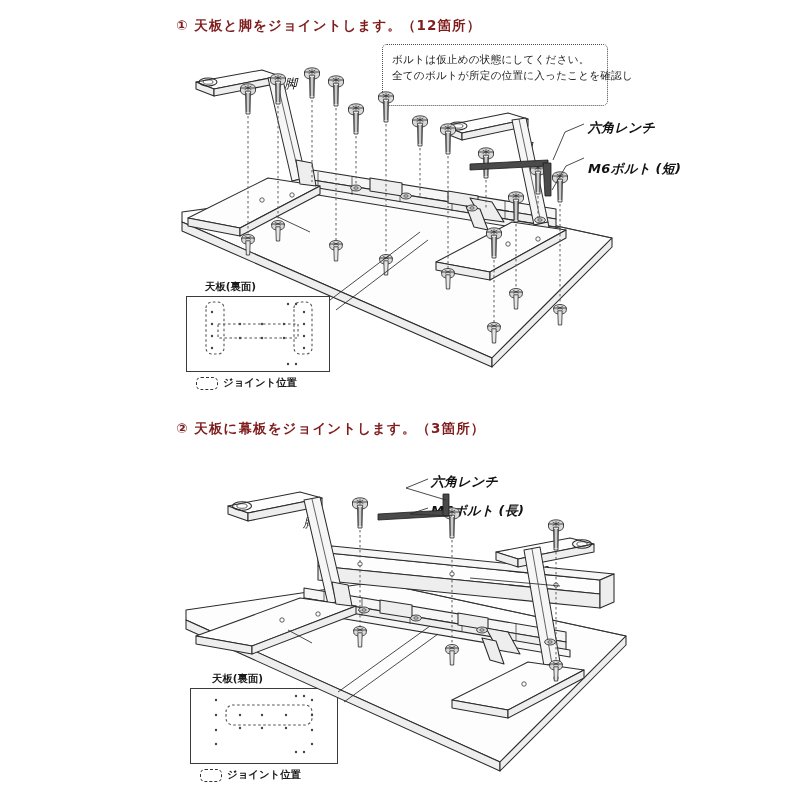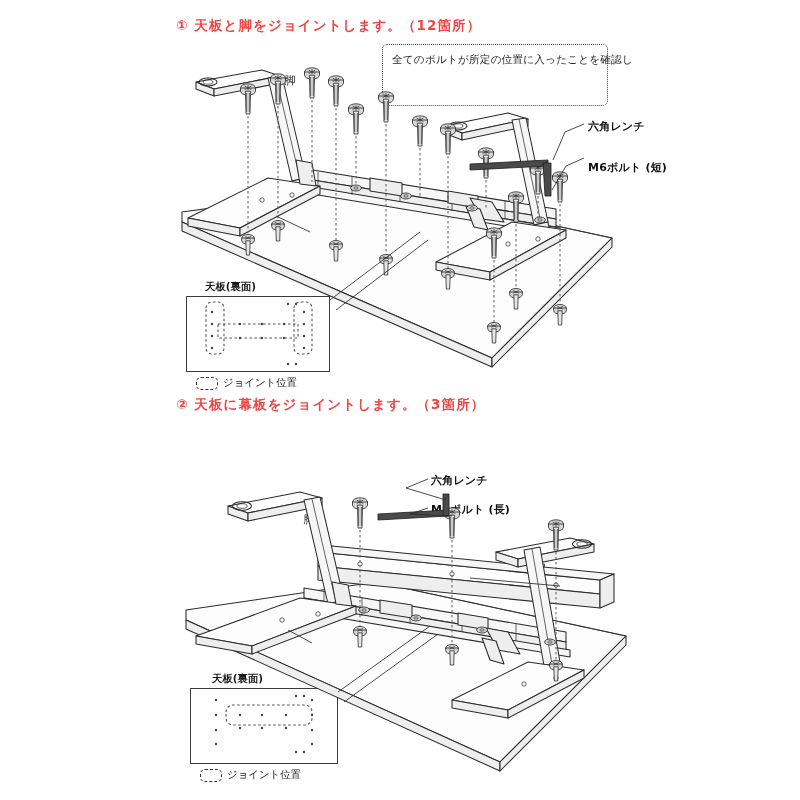--- a/index.html
+++ b/index.html
@@ -1,42 +1,42 @@
 <!DOCTYPE html>
 <html><head>
 <meta charset="utf-8">
 <style>
   html,body{margin:0;padding:0;background:#fff;}
   body{width:800px;height:800px;position:relative;overflow:hidden;
        font-family:"DejaVu Sans","Liberation Sans",sans-serif;color:#1a1a1a;}
   .sheet{position:absolute;inset:0;}
 
   .step-heading{position:absolute;font-size:13.5px;font-weight:bold;letter-spacing:1.1px;
-                white-space:nowrap;color:#ef4444;}
+                white-space:nowrap;color:#7f1d1d;}
   #step1-heading{left:176px;top:17px;}
-  #step2-heading{left:176px;top:396px;}
+  #step2-heading{left:176px;top:420px;}
 
   .note-box{position:absolute;left:382px;top:44px;width:226px;height:62px;
             border:1.6px dotted #4a4a4a;border-radius:5px;box-sizing:border-box;
             padding:6px 8px 0 9px;}
   .note-line{font-size:10.6px;line-height:16.2px;white-space:nowrap;letter-spacing:.2px;}
 
-  .lbl{position:absolute;font-size:11px;white-space:nowrap;letter-spacing:.2px;color:#111;}
+  .lbl{position:absolute;font-size:13px;white-space:nowrap;letter-spacing:.2px;color:#111;font-style:italic;}
   .lbl-b{font-weight:bold;}
   .lbl-v{writing-mode:vertical-rl;text-orientation:upright;letter-spacing:0;}
 
   .inset{position:absolute;box-sizing:border-box;border:1.1px solid #3b3b3b;background:#fff;}
   #inset1{left:186px;top:296px;width:144px;height:76px;}
   #inset2{left:190px;top:688px;width:148px;height:76px;}
 
   .inset-cap{position:absolute;font-size:10.4px;font-weight:bold;white-space:nowrap;}
   #inset1-cap{left:205px;top:280px;}
   #inset2-cap{left:212px;top:672px;}
 
-  .legend{position:absolute;font-size:10.4px;font-weight:normal;white-space:nowrap;
+  .legend{position:absolute;font-size:10.4px;font-weight:bold;white-space:nowrap;
           display:flex;align-items:center;gap:5px;}
   #legend1{left:196px;top:376px;}
   #legend2{left:200px;top:768px;}
   .legend-chip{display:inline-block;width:20px;height:11px;
                border:1.4px dashed #333;border-radius:5px;}
 
   svg{position:absolute;left:0;top:0;width:800px;height:800px;pointer-events:none;}
   .ln{fill:none;stroke:#2b2b2b;stroke-width:1.05;stroke-linejoin:round;stroke-linecap:round;}
   .ln-t{fill:none;stroke:#333;stroke-width:.75;}
   .face{fill:#fdfdfd;stroke:#2b2b2b;stroke-width:1.05;stroke-linejoin:round;}
@@ -52,20 +52,21 @@
   .ijoint{fill:none;stroke:#555;stroke-width:1.1;stroke-dasharray:2.6 2.4;}
 </style>
 </head>
 <body>
 
 <div class="sheet">
 
   <div class="step-heading" id="step1-heading">① 天板と脚をジョイントします。（12箇所）</div>
 
   <div class="note-box">
+    <div class="note-line">ボルトは仮止めの状態にしてください。</div>
     <div class="note-line">全てのボルトが所定の位置に入ったことを確認し</div>
   </div>
 
   <div class="lbl lbl-v" style="left:281px;top:66px;">脚</div>
   <div class="lbl lbl-v" style="left:516px;top:130px;">脚</div>
   <div class="lbl" style="left:285px;top:228px;">天板(裏面)</div>
   <div class="lbl lbl-b" style="left:588px;top:119px;">六角レンチ</div>
   <div class="lbl lbl-b" style="left:588px;top:160px;">M6ボルト (短)</div>
 
   <div class="inset-cap" id="inset1-cap">天板(裏面)</div>

